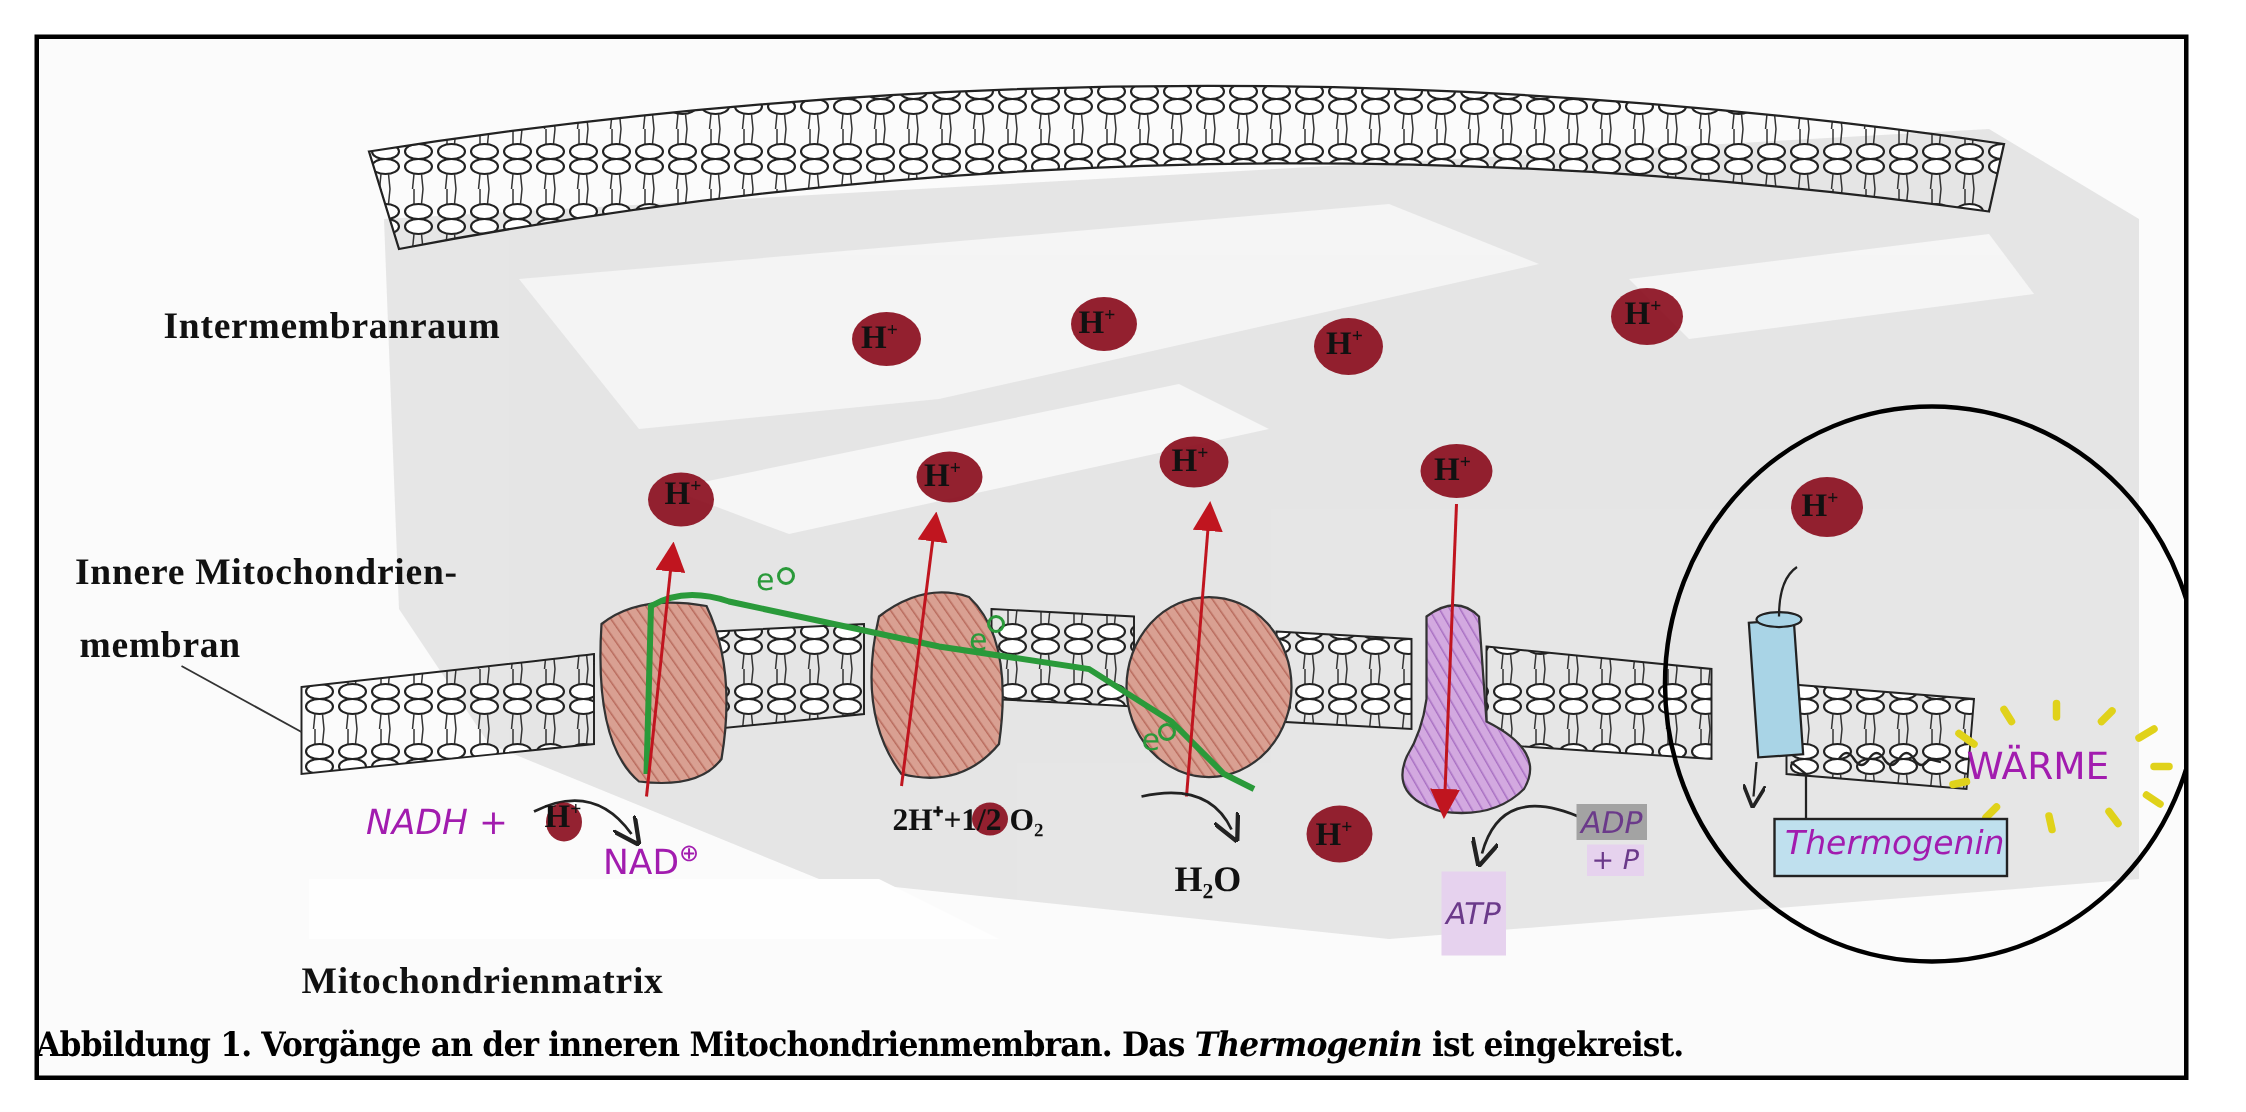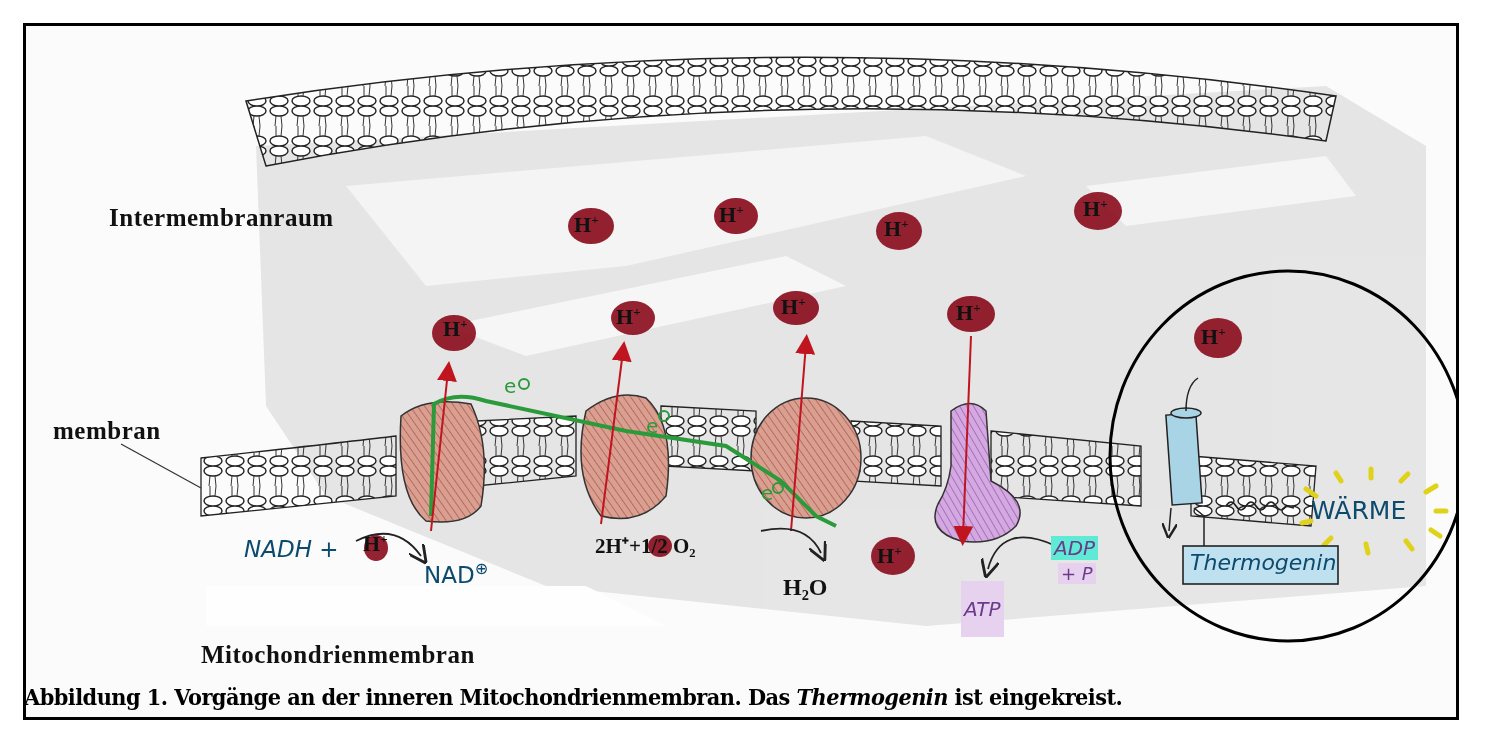--- a/index.html
+++ b/index.html
@@ -1,20 +1,20 @@
 <!DOCTYPE html>
 <html><head>
 <meta charset="utf-8">
 <style>
   html, body { margin:0; padding:0; background:#ffffff; }
   body { width:1497px; height:741px; position:relative; overflow:hidden; font-family:"Liberation Serif", serif; }
   #figure { position:absolute; left:23px; top:23px; width:1436px; height:697px; border:3px solid #000; box-sizing:border-box; background:#fbfbfb; overflow:hidden; }
   #diagram-svg { position:absolute; left:0; top:0; }
   .lbl { position:absolute; font-family:"Liberation Serif", serif; font-weight:bold; color:#111; white-space:nowrap; letter-spacing:0.5px; }
-  .hand { position:absolute; font-family:"DejaVu Sans", sans-serif; color:#0c4a6e; white-space:nowrap; }
+  .hand { position:absolute; font-family:"DejaVu Sans", sans-serif; color:#a21caf; white-space:nowrap; }
   .hion { position:absolute; font-family:"Liberation Serif", serif; font-weight:bold; color:#111; font-size:22px; white-space:nowrap; }
   .hion sup { font-size:13px; }
   #caption { position:absolute; left:24px; top:684px; font-family:"DejaVu Serif", serif; font-weight:bold; font-size:22.5px; color:#000; white-space:nowrap; letter-spacing:-0.6px; transform:scaleX(0.93); transform-origin:left top; }
   #caption i { font-style:italic; }
 </style>
 </head>
 <body>
 
 <div id="figure">
   <svg id="diagram-svg" width="1436" height="657" viewBox="0 0 1436 657" xmlns="http://www.w3.org/2000/svg">
@@ -129,46 +129,47 @@
       <line x1="1380" y1="515" x2="1386" y2="523"></line>
       <line x1="1340" y1="518" x2="1342" y2="527"></line>
       <line x1="1305" y1="512" x2="1298" y2="519"></line>
       <line x1="1285" y1="495" x2="1276" y2="497"></line>
     </g>
 
     <rect x="1157" y="520" width="155" height="38" fill="#bfe0ee" stroke="#222" stroke-width="1.6"></rect>
   </svg>
 
   <div class="lbl" style="left:83px; top:178px; font-size:25px;">Intermembranraum</div>
+  <div class="lbl" style="left:24px; top:342px; font-size:25px;">Innere Mitochondrien-</div>
   <div class="lbl" style="left:27px; top:375px; font-size:25px;margin-top:16px;">membran</div>
-  <div class="lbl" style="left:175px; top:615px; font-size:25px;">Mitochondrienmembran</div>
+  <div class="lbl" style="left:175px; top:615px; font-size:25px;">Mitochondrienmatrix</div>
 
   <div class="hion" style="left:548px; top:186px;"><span>H</span><sup>+</sup></div>
   <div class="hion" style="left:693px; top:176px;"><span>H</span><sup>+</sup></div>
   <div class="hion" style="left:858px; top:190px;"><span>H</span><sup>+</sup></div>
   <div class="hion" style="left:1057px; top:170px;"><span>H</span><sup>+</sup></div>
   <div class="hion" style="left:417px; top:290px;"><span>H</span><sup>+</sup></div>
   <div class="hion" style="left:590px; top:278px;"><span>H</span><sup>+</sup></div>
   <div class="hion" style="left:755px; top:268px;"><span>H</span><sup>+</sup></div>
   <div class="hion" style="left:930px; top:274px;"><span>H</span><sup>+</sup></div>
   <div class="hion" style="left:1175px; top:298px;"><span>H</span><sup>+</sup></div>
   <div class="hion" style="left:851px; top:517px;"><span>H</span><sup>+</sup></div>
 
   <div class="hand" style="left:478px; top:348px; font-size:20px; color:#2a9a3a;">e</div>
   <div class="hand" style="left:620px; top:388px; font-size:20px; color:#2a9a3a;">e</div>
   <div class="hand" style="left:735px; top:455px; font-size:20px; color:#2a9a3a;">e</div>
 
   <div class="hand" style="left:218px; top:510px; font-size:23px;font-style:italic;">NADH +</div>
   <div class="hion" style="left:337px; top:505px;"><span>H</span><sup>+</sup></div>
-  <div class="hand" style="left:398px; top:533px; font-size:23px;"><span>NAD</span><sup style="font-size:16px;">⊕</sup></div>
+  <div class="hand" style="left:376px; top:533px; font-size:23px;"><span>NAD</span><sup style="font-size:16px;">⊕</sup></div>
 
   <div class="lbl" style="left:569px; top:505px; font-size:21px; letter-spacing:0;">2H⁺+1/2 O₂</div>
   <div class="lbl" style="left:757px; top:548px; font-size:24px; letter-spacing:0;">H₂O</div>
 
   <div class="hand" style="left:935px; top:555px; font-size:20px; color:#6b3a8a; font-style:italic; background:#e6d2ee; padding:16px 3px;">ATP</div>
-  <div class="hand" style="left:1025px; top:510px; font-size:20px; color:#6b3a8a; font-style:italic; background:#5eead4; padding:0 3px;">ADP</div>
+  <div class="hand" style="left:1025px; top:510px; font-size:20px; color:#6b3a8a; font-style:italic; background:#a3a3a3; padding:0 3px;">ADP</div>
   <div class="hand" style="left:1032px; top:537px; font-size:18px; color:#6b3a8a; font-style:italic; background:#e6d2ee; padding:0 3px;">+ P</div>
 
   <div class="hand" style="left:1285px; top:470px; font-size:25px;">WÄRME</div>
   <div class="hand" style="left:1164px; top:524px; font-size:22px; font-style:italic;">Thermogenin</div>
 </div>
 
 <div id="caption"><span>Abbildung 1. Vorgänge an der inneren Mitochondrienmembran. Das </span><i>Thermogenin</i><span> ist eingekreist.</span></div>
 
 </body></html>

